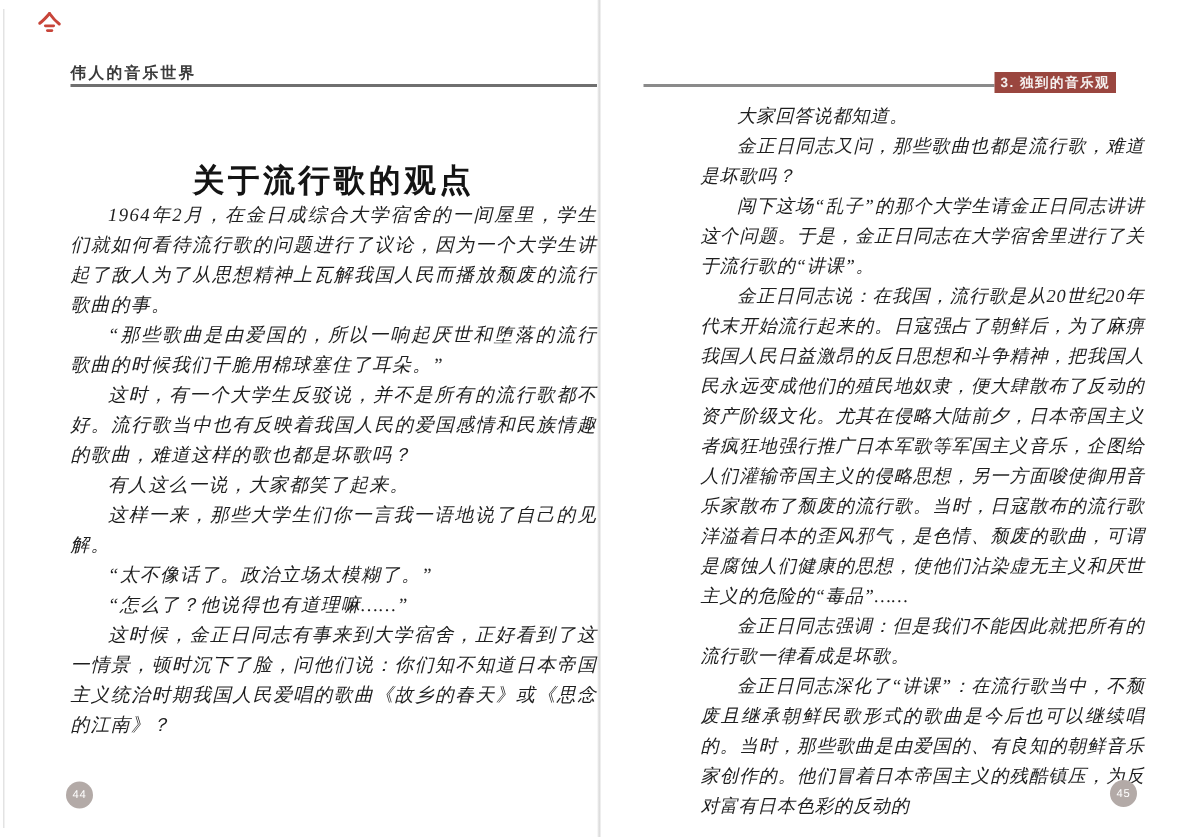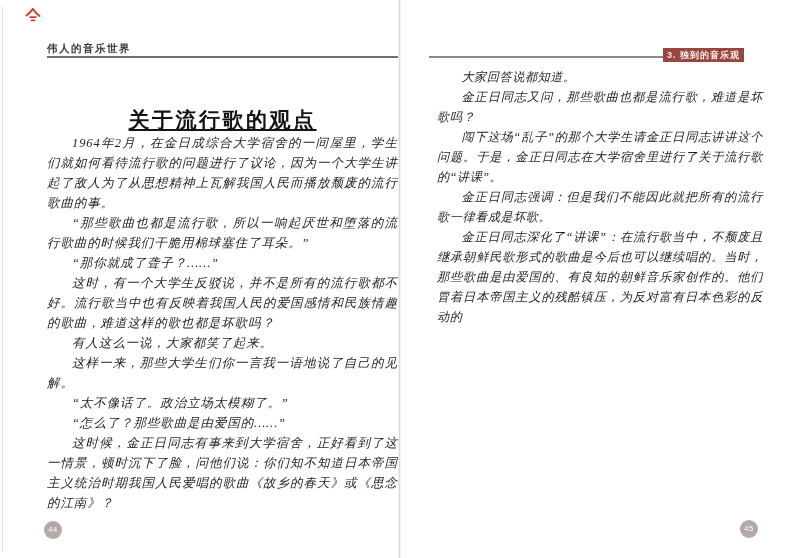--- a/index.html
+++ b/index.html
@@ -25,32 +25,32 @@
     position:absolute;left:663px;top:48px;width:81px;height:14px;
     background:#9a463f;color:#f4efee;
     font-family:"Liberation Sans", sans-serif;font-weight:bold;
     font-size:9px;line-height:14px;text-align:center;letter-spacing:1px;
   }
   .ornament{position:absolute;left:25px;top:7px;width:16px;height:16px;}
   
   .page-title{
     position:absolute;left:47px;top:106px;width:351px;margin:0;
     text-align:center;font-size:21px;font-weight:bold;color:#141414;
-    letter-spacing:2.5px;font-family:"Liberation Serif", serif;text-decoration:underline;
+    letter-spacing:2.5px;font-family:"Liberation Serif", serif;
   }
   
   .bodytext{position:absolute;color:#1e1e1e;}
   .bodytext p{
     margin:0;text-indent:2em;text-align:justify;
     font-style:italic;color:#1e1e1e;
   }
   .body-left{left:47px;top:133px;width:351px;}
   .body-left p{font-size:12.5px;line-height:20px;letter-spacing:0.9px;}
   .body-right{left:437px;top:67px;width:326px;}
-  .body-right p{font-size:12.2px;line-height:20px;letter-spacing:0.5px;}
+  .body-right p{font-size:12.2px;line-height:20px;letter-spacing:0.5px;margin-left:30px;}
   
   .pagenum{
     position:absolute;width:18px;height:18px;border-radius:50%;
     background:#b3aaa7;color:#ffffff;text-align:center;
     font-family:"Liberation Sans", sans-serif;font-size:7.5px;line-height:18px;
     letter-spacing:0.5px;
   }
   .pagenum-left{left:44px;top:521px;}
   .pagenum-right{left:724px;top:520px;margin-left:16px;}
 </style>
@@ -71,38 +71,38 @@
     </svg>
   </span>
 
   <div class="header-left">伟人的音乐世界</div>
   <div class="rule rule-left"></div>
 
   <h1 class="page-title">关于流行歌的观点</h1>
 
   <div class="bodytext body-left">
       <p>1964年2月，在金日成综合大学宿舍的一间屋里，学生们就如何看待流行歌的问题进行了议论，因为一个大学生讲起了敌人为了从思想精神上瓦解我国人民而播放颓废的流行歌曲的事。</p>
-      <p>“那些歌曲也都是流行歌，所以一响起厌世和堕落的流行歌曲的时候我们干脆用棉球塞住了耳朵。”</p>
-      <p>“那你就成了聋子？……”</p>
+      <p>“那些歌曲是由爱国的，所以一响起厌世和堕落的流行歌曲的时候我们干脆用棉球塞住了耳朵。”</p>
       <p>这时，有一个大学生反驳说，并不是所有的流行歌都不好。流行歌当中也有反映着我国人民的爱国感情和民族情趣的歌曲，难道这样的歌也都是坏歌吗？</p>
       <p>有人这么一说，大家都笑了起来。</p>
       <p>这样一来，那些大学生们你一言我一语地说了自己的见解。</p>
       <p>“太不像话了。政治立场太模糊了。”</p>
-      <p>“怎么了？那些歌曲是由爱国的……”</p>
+      <p>“怎么了？他说得也有道理嘛……”</p>
       <p>这时候，金正日同志有事来到大学宿舍，正好看到了这一情景，顿时沉下了脸，问他们说：你们知不知道日本帝国主义统治时期我国人民爱唱的歌曲《故乡的春天》或《思念的江南》？</p>
     </div>
 
   <div class="pagenum pagenum-left">44</div>
 
   <div class="rule rule-right"></div>
   <div class="banner">3. 独到的音乐观</div>
 
   <div class="bodytext body-right">
       <p>大家回答说都知道。</p>
       <p>金正日同志又问，那些歌曲也都是流行歌，难道是坏歌吗？</p>
       <p>闯下这场“乱子”的那个大学生请金正日同志讲讲这个问题。于是，金正日同志在大学宿舍里进行了关于流行歌的“讲课”。</p>
+      <p>金正日同志说：在我国，流行歌是从20世纪20年代末开始流行起来的。日寇强占了朝鲜后，为了麻痹我国人民日益激昂的反日思想和斗争精神，把我国人民永远变成他们的殖民地奴隶，便大肆散布了反动的资产阶级文化。尤其在侵略大陆前夕，日本帝国主义者疯狂地强行推广日本军歌等军国主义音乐，企图给人们灌输帝国主义的侵略思想，另一方面唆使御用音乐家散布了颓废的流行歌。当时，日寇散布的流行歌洋溢着日本的歪风邪气，是色情、颓废的歌曲，可谓是腐蚀人们健康的思想，使他们沾染虚无主义和厌世主义的危险的“毒品”……</p>
       <p>金正日同志强调：但是我们不能因此就把所有的流行歌一律看成是坏歌。</p>
       <p>金正日同志深化了“讲课”：在流行歌当中，不颓废且继承朝鲜民歌形式的歌曲是今后也可以继续唱的。当时，那些歌曲是由爱国的、有良知的朝鲜音乐家创作的。他们冒着日本帝国主义的残酷镇压，为反对富有日本色彩的反动的</p>
     </div>
 
   <div class="pagenum pagenum-right">45</div>
 
 </div>
 
 </body></html>

